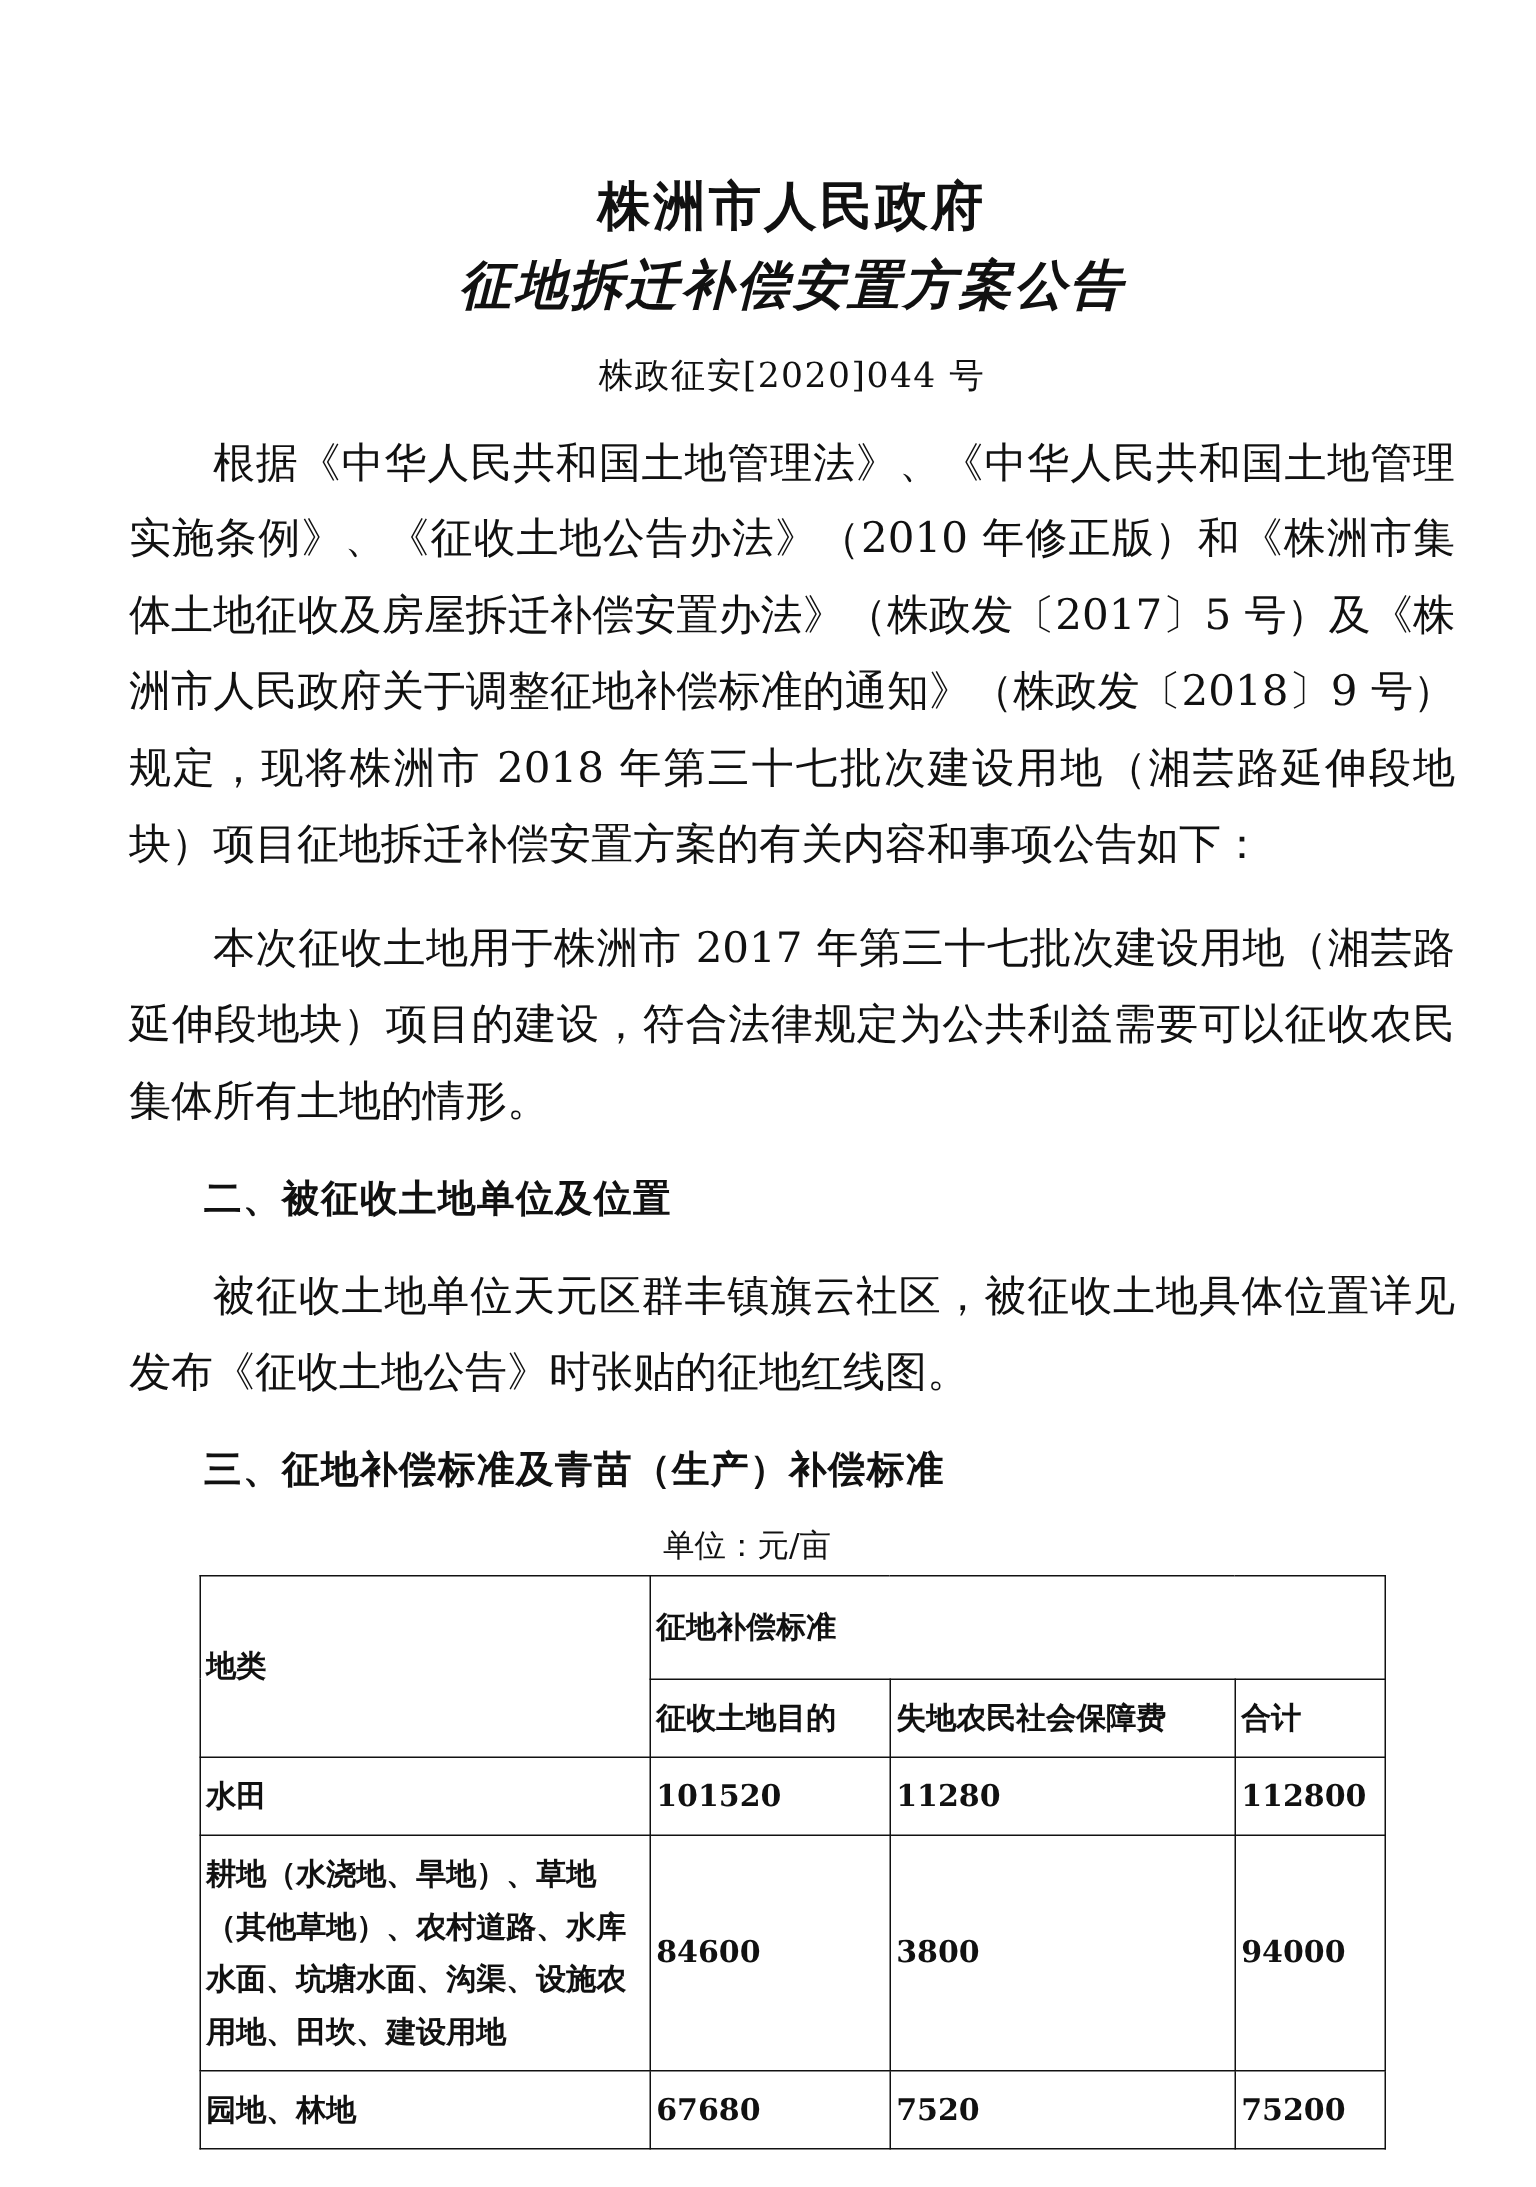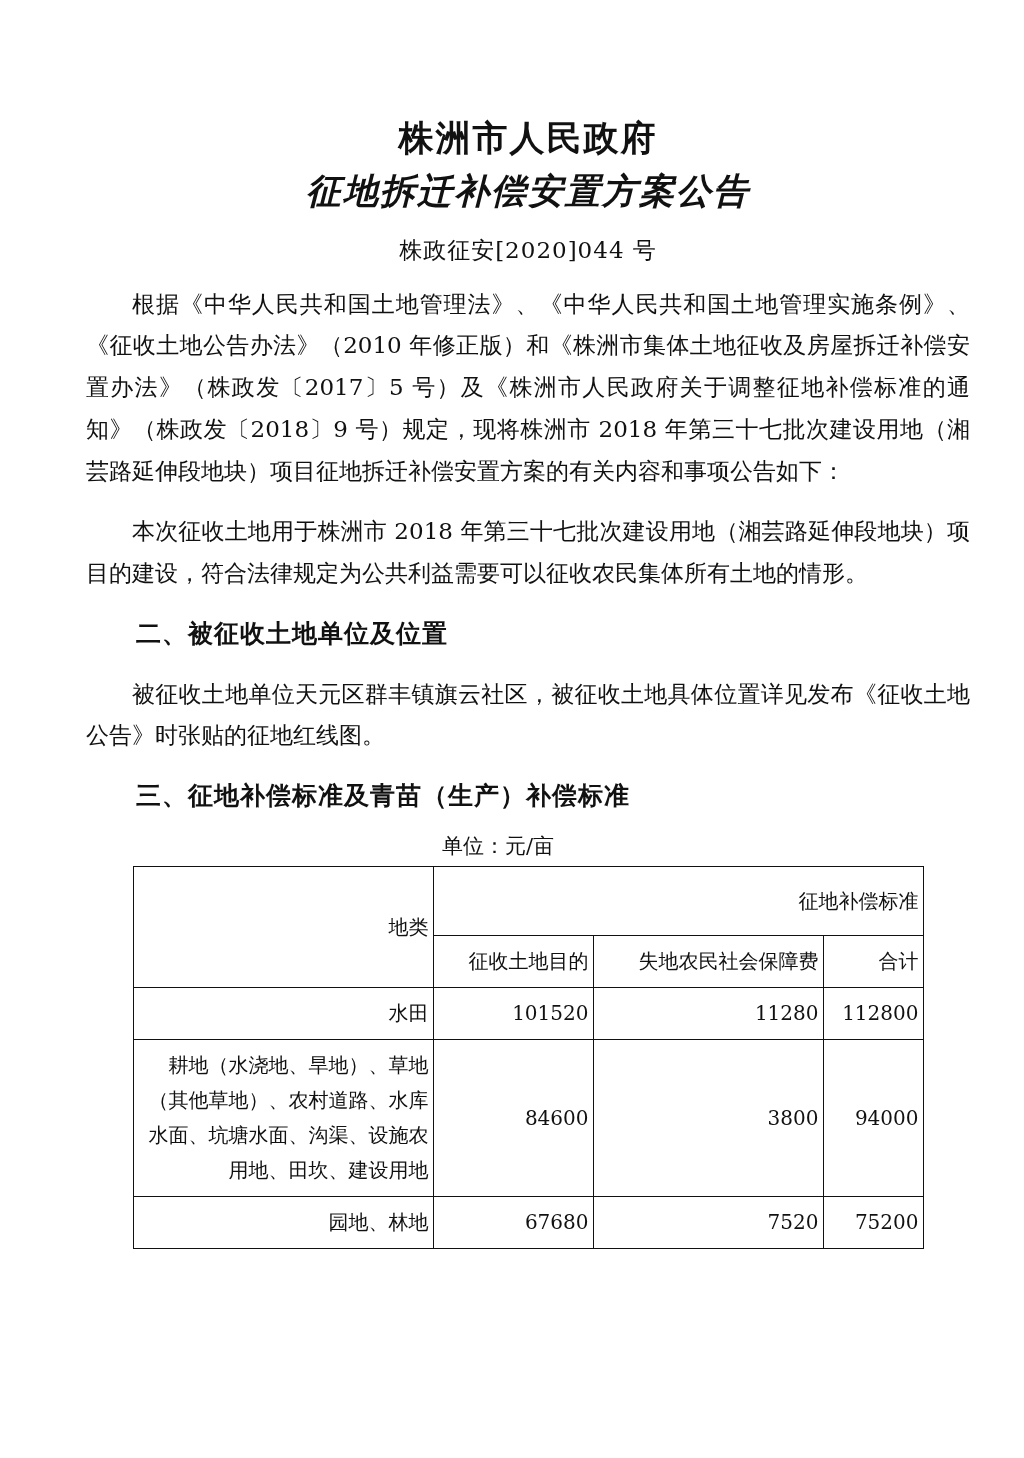--- a/index.html
+++ b/index.html
@@ -36,21 +36,21 @@
     font-style: italic;
   }
   .doc-number {
     text-align: center;
     font-size: 23px;
     margin-top: 20px;
     letter-spacing: 1px;
   }
   .body-text {
     margin: 18px 70px 0 70px;
-    font-size: 23px;
+    font-size: 28px;
     line-height: 1.82;
     text-align: justify;
     text-justify: inter-ideograph;
   }
   .body-text p {
     margin: 0 0 0 0;
     text-indent: 2em;
   }
   .section-head {
     margin: 16px 70px 0 70px;
@@ -67,22 +67,22 @@
   }
   table.comp {
     border-collapse: collapse;
     margin: 0 auto;
     width: 790px;
     table-layout: fixed;
   }
   table.comp td, table.comp th {
     border: 1.5px solid #111;
     font-size: 20px;
-    font-weight: normal;
-    text-align: right;
+    font-weight: bold;
+    text-align: left;
     vertical-align: middle;
     padding: 8px 4px;
     line-height: 1.75;
   }
   td.landtype-long {
     text-align: left;
     padding-left: 16px;
     padding-right: 10px;
     font-size: 19.5px;
     line-height: 2.0;
@@ -103,21 +103,21 @@
     <span class="line2">征地拆迁补偿安置方案公告</span>
   </div>
 
   <div class="doc-number">株政征安[2020]044 号</div>
 
   <div class="body-text">
     <p>根据《中华人民共和国土地管理法》、《中华人民共和国土地管理实施条例》、《征收土地公告办法》（2010 年修正版）和《株洲市集体土地征收及房屋拆迁补偿安置办法》（株政发〔2017〕5 号）及《株洲市人民政府关于调整征地补偿标准的通知》（株政发〔2018〕9 号）规定，现将株洲市 2018 年第三十七批次建设用地（湘芸路延伸段地块）项目征地拆迁补偿安置方案的有关内容和事项公告如下：</p>
   </div>
 
   <div class="body-text">
-    <p>本次征收土地用于株洲市 2018 年第三十七批次建设用地（湘芸路延伸段地块）项目的建设，符合法律规定为公共利益需要可以征收农民集体所有土地的情形。</p>
+    <p>本次征收土地用于株洲市 2017 年第三十七批次建设用地（湘芸路延伸段地块）项目的建设，符合法律规定为公共利益需要可以征收农民集体所有土地的情形。</p>
   </div>
 
   <div class="section-head">二、被征收土地单位及位置</div>
   <div class="body-text">
     <p>被征收土地单位天元区群丰镇旗云社区，被征收土地具体位置详见发布《征收土地公告》时张贴的征地红线图。</p>
   </div>
 
   <div class="section-head">三、征地补偿标准及青苗（生产）补偿标准</div>
 
   <div class="unit-line">单位：元/亩</div>

